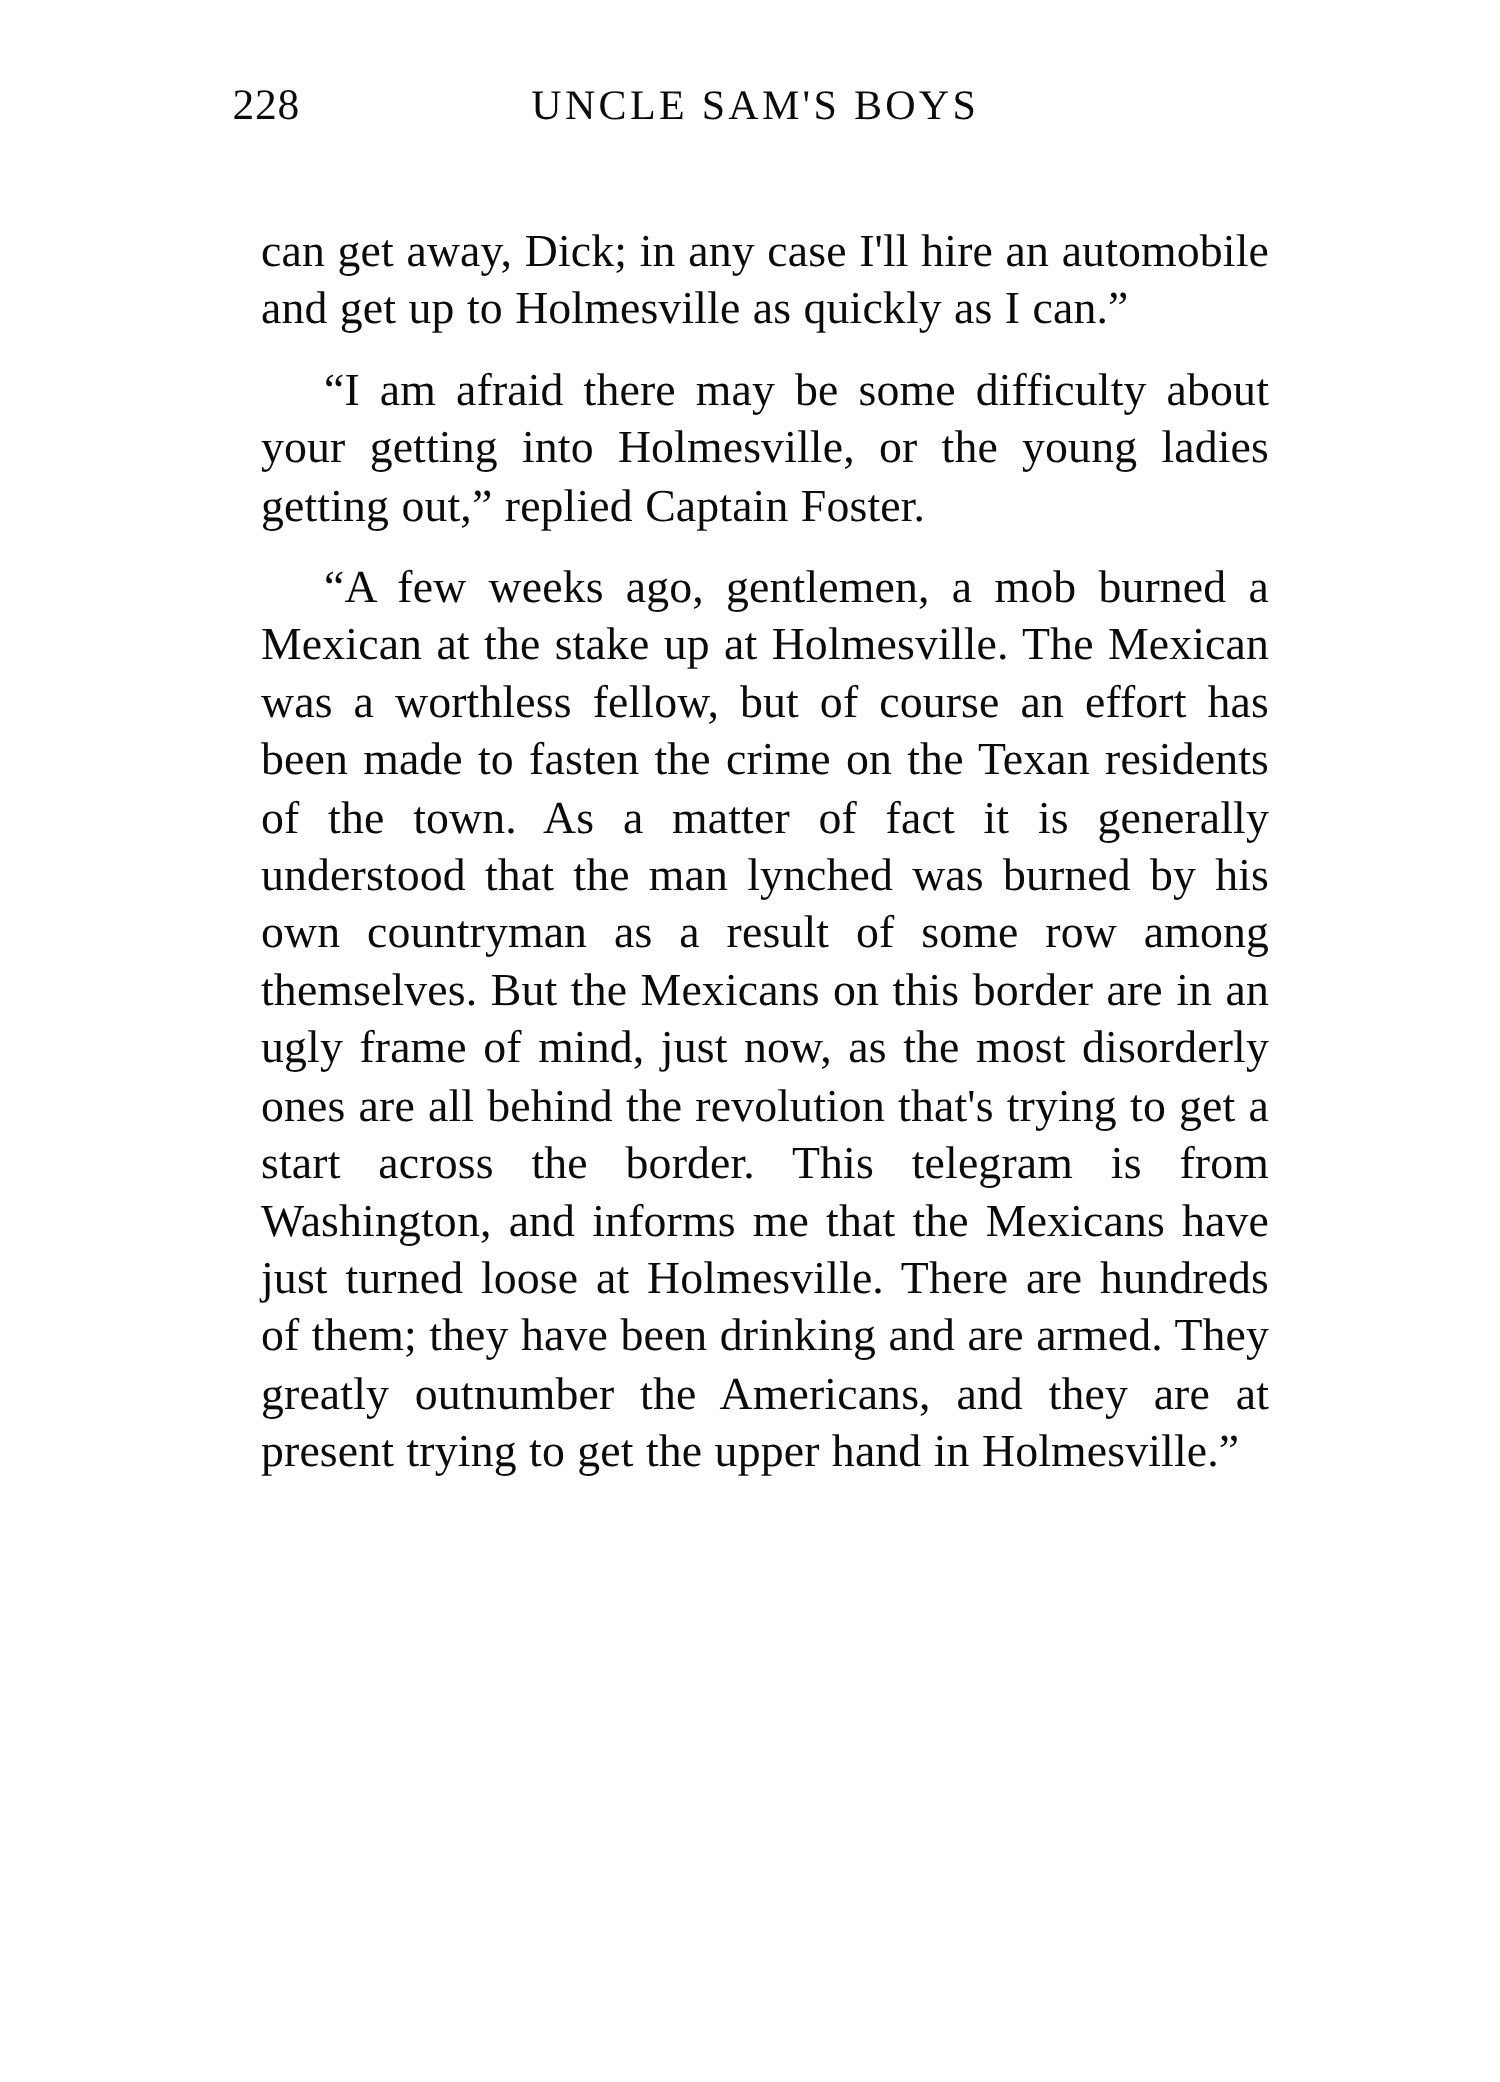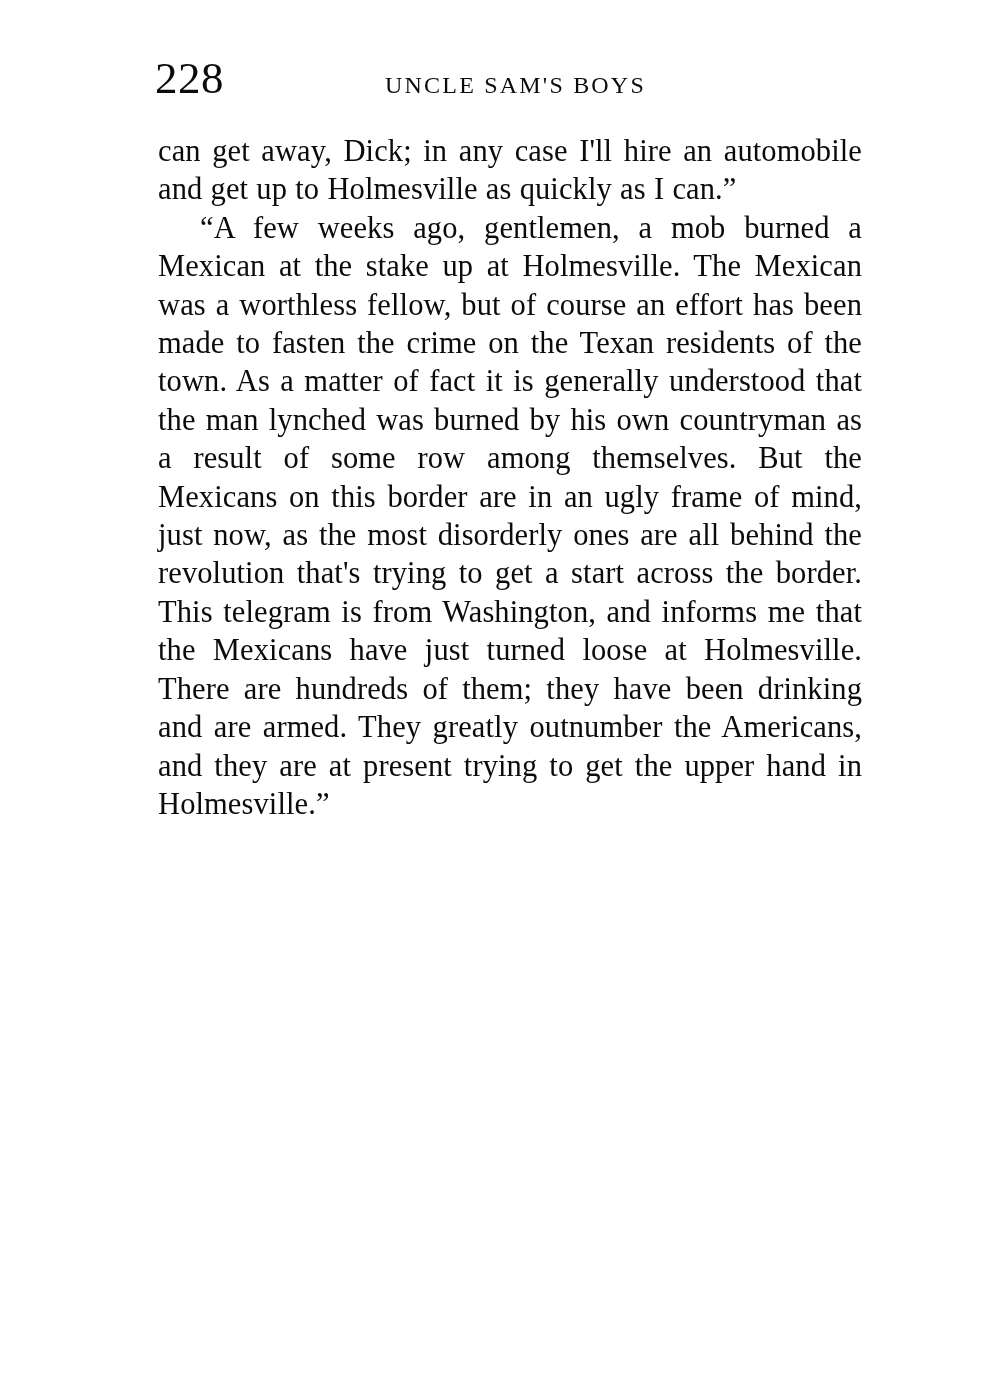--- a/index.html
+++ b/index.html
@@ -25,42 +25,42 @@
   .header {
     position: absolute;
     top: 56px;
     left: 155px;
     width: 700px;
     height: 46px;
     display: flex;
     align-items: baseline;
   }
   .folio {
-    font-size: 45px;
+    font-size: 29px;
     letter-spacing: 0.5px;
     line-height: 1;
     font-family: "Liberation Serif", serif;
   }
   .running-head {
     flex: 1;
     text-align: center;
-    font-size: 24px;
+    font-size: 28px;
     letter-spacing: 2.2px;
     line-height: 1;
     padding-right: 48px;
     font-family: "Liberation Serif", serif;
   }
   .body-text {
     position: absolute;
     top: 132px;
     left: 158px;
     width: 704px;
   }
   .body-text p {
-    margin: 0;
+    margin: 16px;
     font-size: 30.5px;
     line-height: 38.4px;
     text-align: justify;
     text-justify: inter-word;
     letter-spacing: 0.1px;
     word-spacing: 0.5px;
   }
   .body-text p.indent {
     text-indent: 42px;
   }
@@ -78,16 +78,17 @@
 
 <div class="page">
 
   <div class="header">
     <span class="folio">228</span>
     <span class="running-head">UNCLE SAM'S BOYS</span>
   </div>
 
   <div class="body-text">
     <p>can get away, Dick; in any case I'll hire an automobile and get up to Holmesville as quickly as I can.”</p>
+    <p class="indent">“I am afraid there may be some difficulty about your getting into Holmesville, or the young ladies getting out,” replied Captain Foster.</p>
     <p class="indent">“A few weeks ago, gentlemen, a mob burned a Mexican at the stake up at Holmesville.  The Mexican was a worthless fellow, but of course an effort has been made to fasten the crime on the Texan residents of the town.  As a matter of fact it is generally understood that the man lynched was burned by his own countryman as a result of some row among themselves.  But the Mexicans on this border are in an ugly frame of mind, just now, as the most disorderly ones are all behind the revolution that's trying to get a start across the border.  This telegram is from Washington, and informs me that the Mexicans have just turned loose at Holmesville. There are hundreds of them; they have been drinking and are armed.  They greatly outnumber the Americans, and they are at present trying to get the upper hand in Holmesville.”</p>
   </div>
 
 </div>
 
 </body></html>

